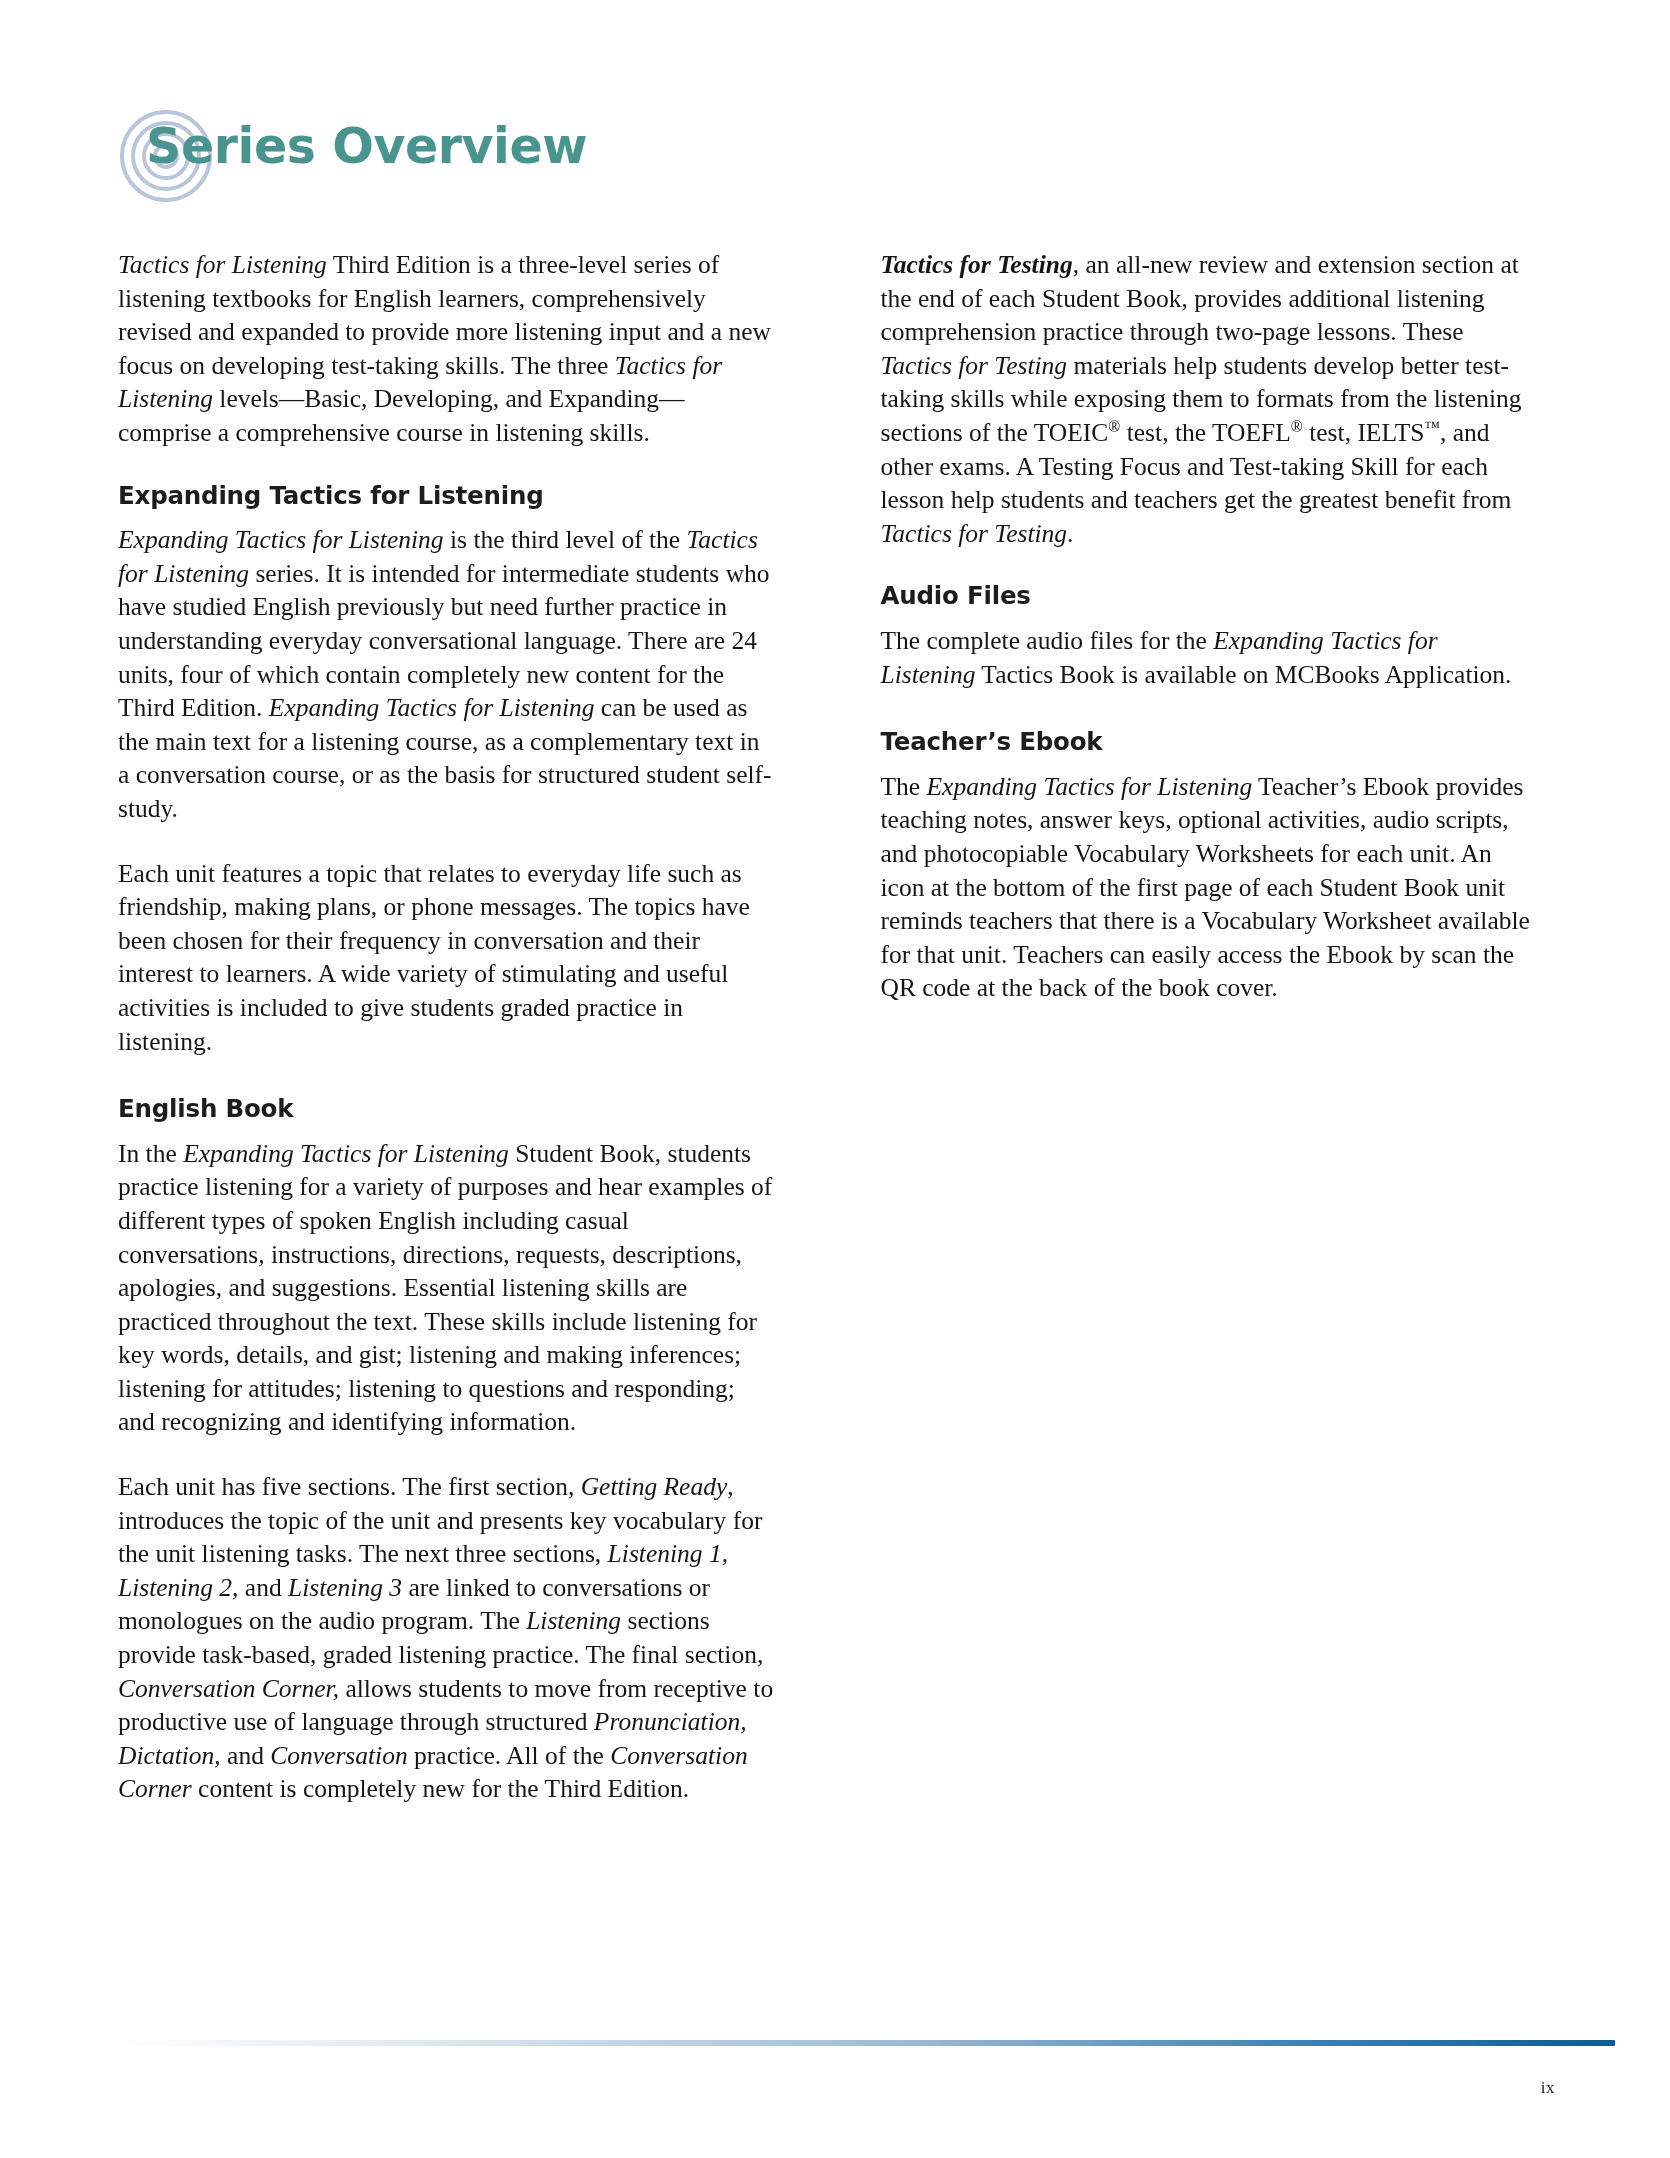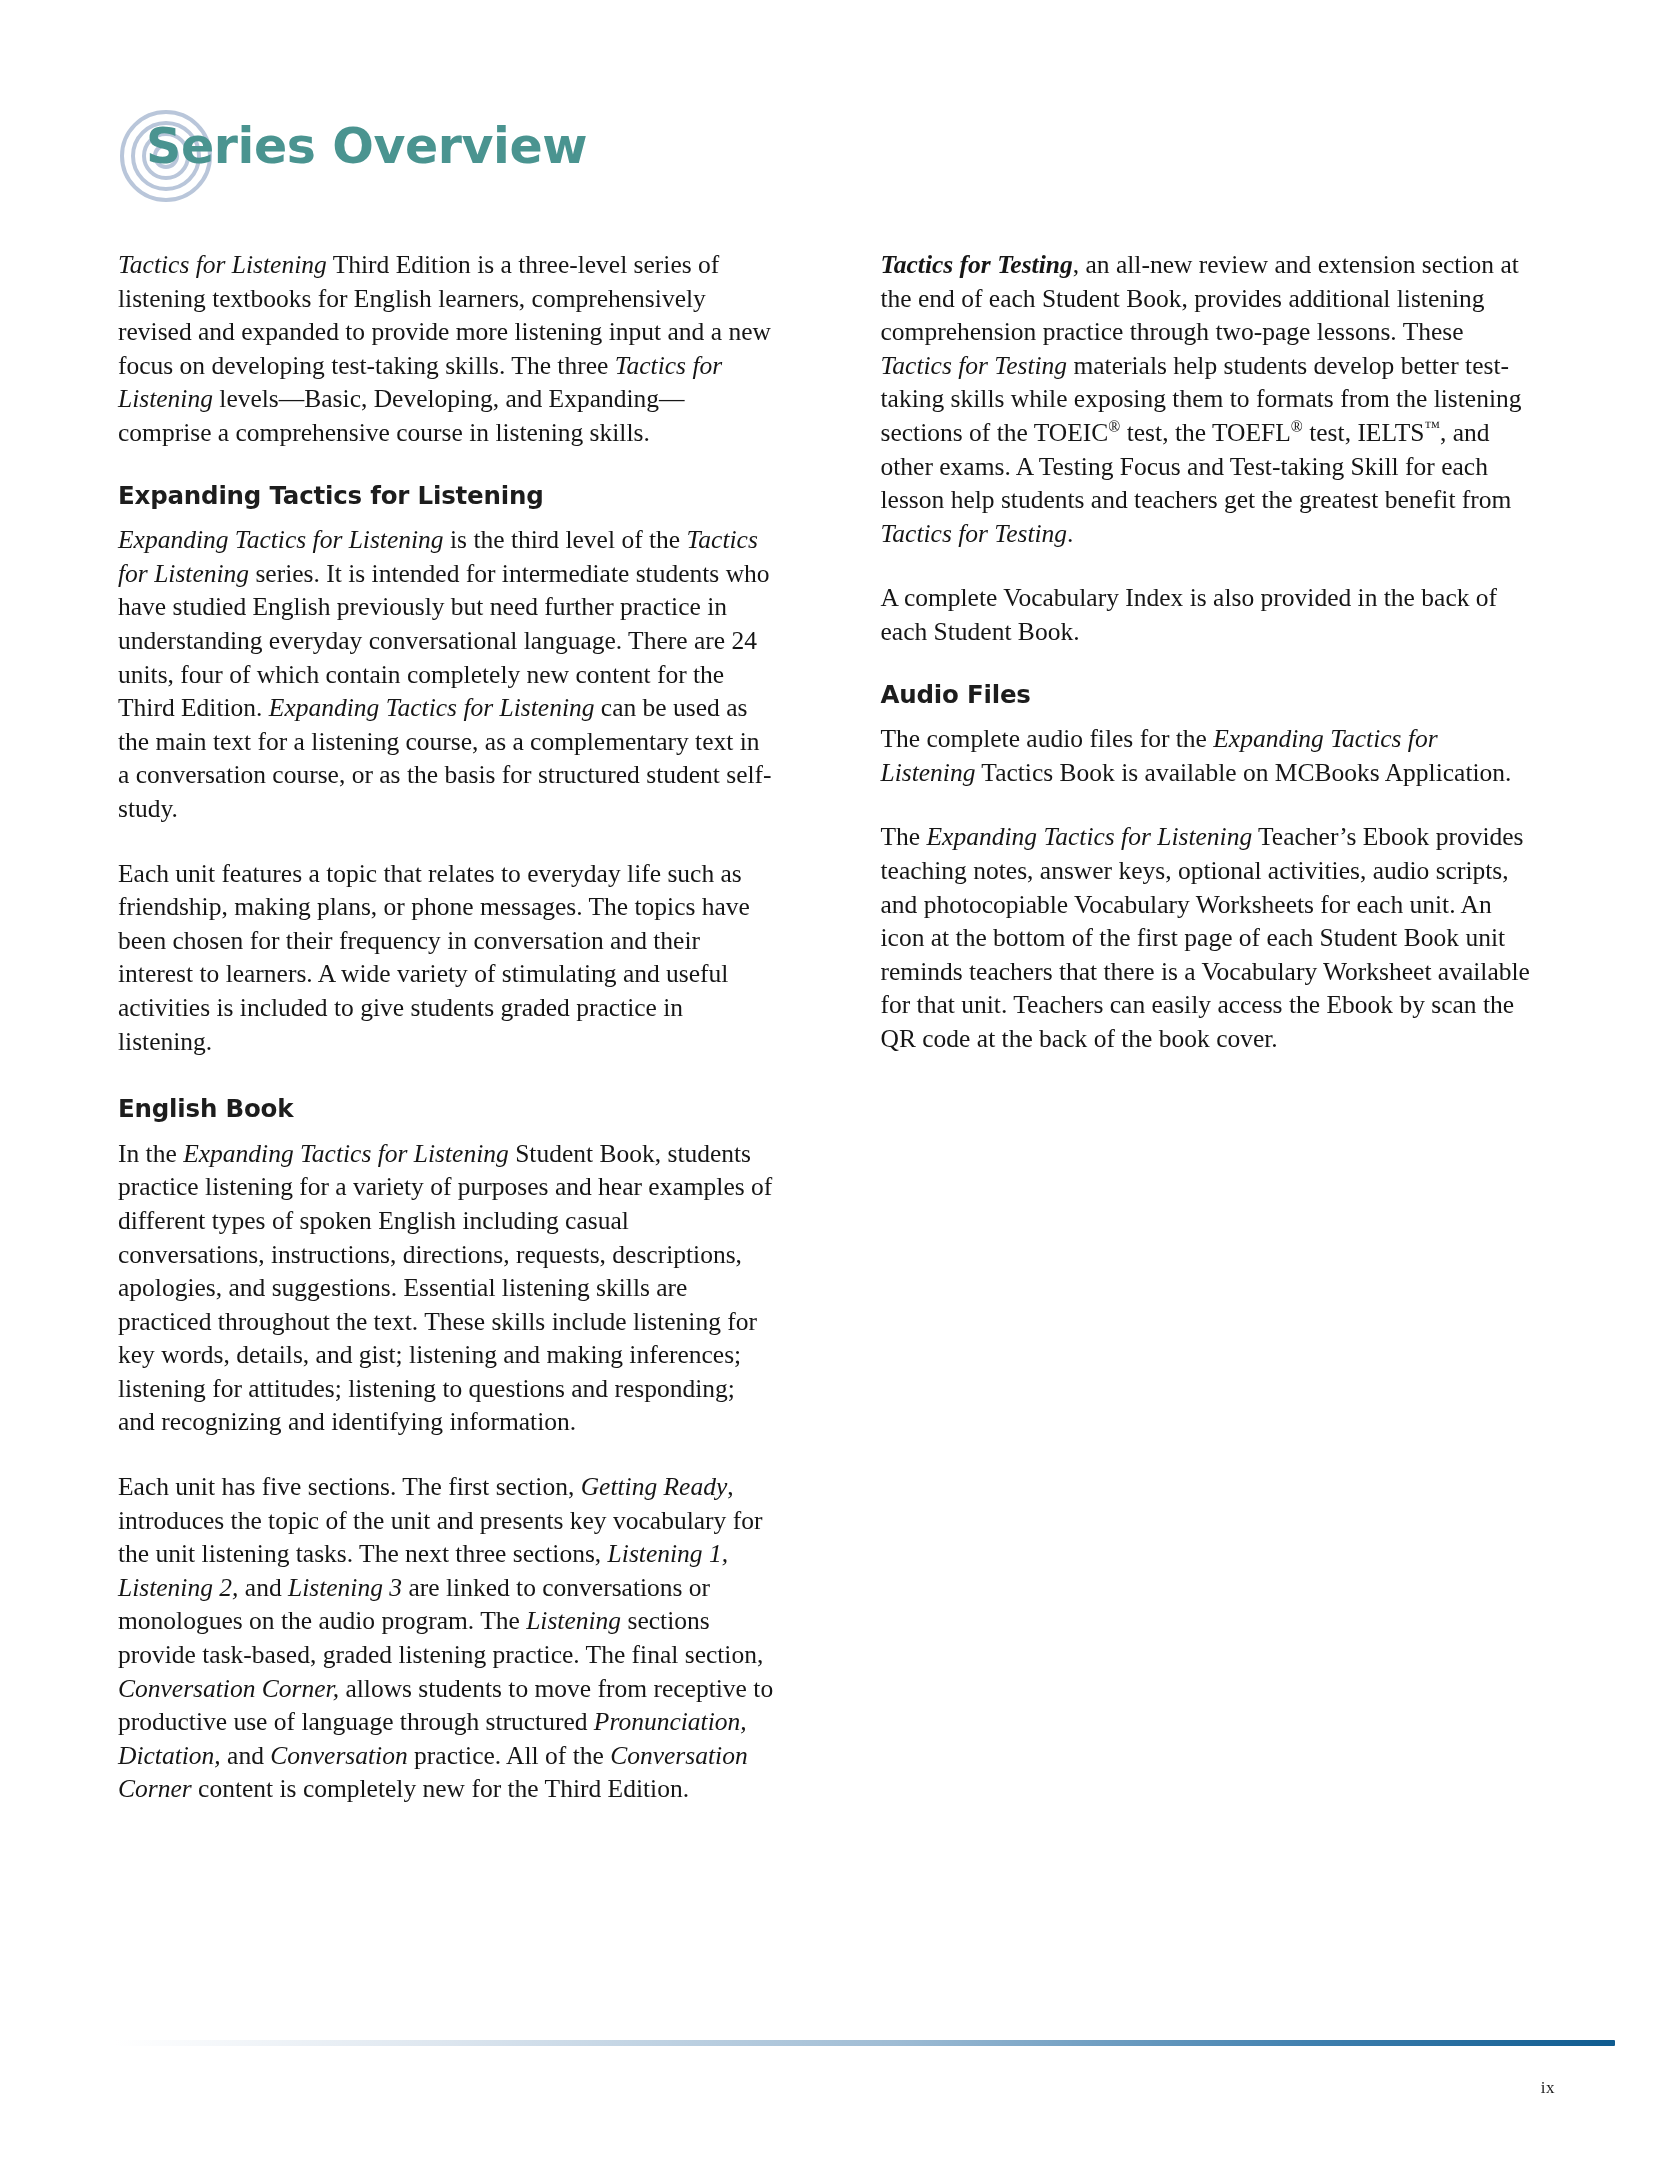--- a/index.html
+++ b/index.html
@@ -135,25 +135,25 @@
       <p class="para"><em>Expanding Tactics for Listening</em><span> is the third level of the </span><em>Tactics for Listening</em><span> series. It is intended for intermediate students who have studied English previously but need further practice in understanding everyday conversational language. There are 24 units, four of which contain completely new content for the Third Edition. </span><em>Expanding Tactics for Listening</em><span> can be used as the main text for a listening course, as a complementary text in a conversation course, or as the basis for structured student self-study.</span></p>
       <p class="para"><span>Each unit features a topic that relates to everyday life such as friendship, making plans, or phone messages. The topics have been chosen for their frequency in conversation and their interest to learners. A wide variety of stimulating and useful activities is included to give students graded practice in listening.</span></p>
 
       <h2 class="sec-head gap-top">English Book</h2>
       <p class="para"><span>In the </span><em>Expanding Tactics for Listening</em><span> Student Book, students practice listening for a variety of purposes and hear examples of different types of spoken English including casual conversations, instructions, directions, requests, descriptions, apologies, and suggestions. Essential listening skills are practiced throughout the text. These skills include listening for key words, details, and gist; listening and making inferences; listening for attitudes; listening to questions and responding; and recognizing and identifying information.</span></p>
       <p class="para"><span>Each unit has five sections. The first section, </span><em>Getting Ready</em><span>, introduces the topic of the unit and presents key vocabulary for the unit listening tasks. The next three sections, </span><em>Listening 1,</em><span> </span><em>Listening 2,</em><span> and </span><em>Listening 3</em><span> are linked to conversations or monologues on the audio program. The </span><em>Listening</em><span> sections provide task-based, graded listening practice. The final section, </span><em>Conversation Corner,</em><span> allows students to move from receptive to productive use of language through structured </span><em>Pronunciation, Dictation,</em><span> and </span><em>Conversation</em><span> practice. All of the </span><em>Conversation Corner</em><span> content is completely new for the Third Edition.</span></p>
     </div>
 
     <div class="col">
       <p class="para"><span class="bi">Tactics for Testing</span><span>, an all-new review and extension section at the end of each Student Book, provides additional listening comprehension practice through two-page lessons. These </span><em>Tactics for Testing</em><span> materials help students develop better test-taking skills while exposing them to formats from the listening sections of the TOEIC</span><sup>®</sup><span> test, the TOEFL</span><sup>®</sup><span> test, IELTS</span><sup>™</sup><span>, and other exams. A Testing Focus and Test-taking Skill for each lesson help students and teachers get the greatest benefit from </span><em>Tactics for Testing</em><span>.</span></p>
-      <p class="para"><span>A complete Vocabulary Index is also provided in the back of each Student Book.</span></p>
 
       <h2 class="sec-head">Audio Files</h2>
       <p class="para"><span>The complete audio files for the </span><em>Expanding Tactics for Listening</em><span> Tactics Book is available on MCBooks Application.</span></p>
 
+      <h2 class="sec-head gap-top">Teacher’s Ebook</h2>
       <p class="para"><span>The </span><em>Expanding Tactics for Listening</em><span> Teacher’s Ebook provides teaching notes, answer keys, optional activities, audio scripts, and photocopiable Vocabulary Worksheets for each unit. An icon at the bottom of the first page of each Student Book unit reminds teachers that there is a Vocabulary Worksheet available for that unit. Teachers can easily access the Ebook by scan the QR code at the back of the book cover.</span></p>
     </div>
   </div>
 
   <div class="footer-rule"></div>
   <div class="page-number">ix</div>
 
 </div>
 
 </body></html>

